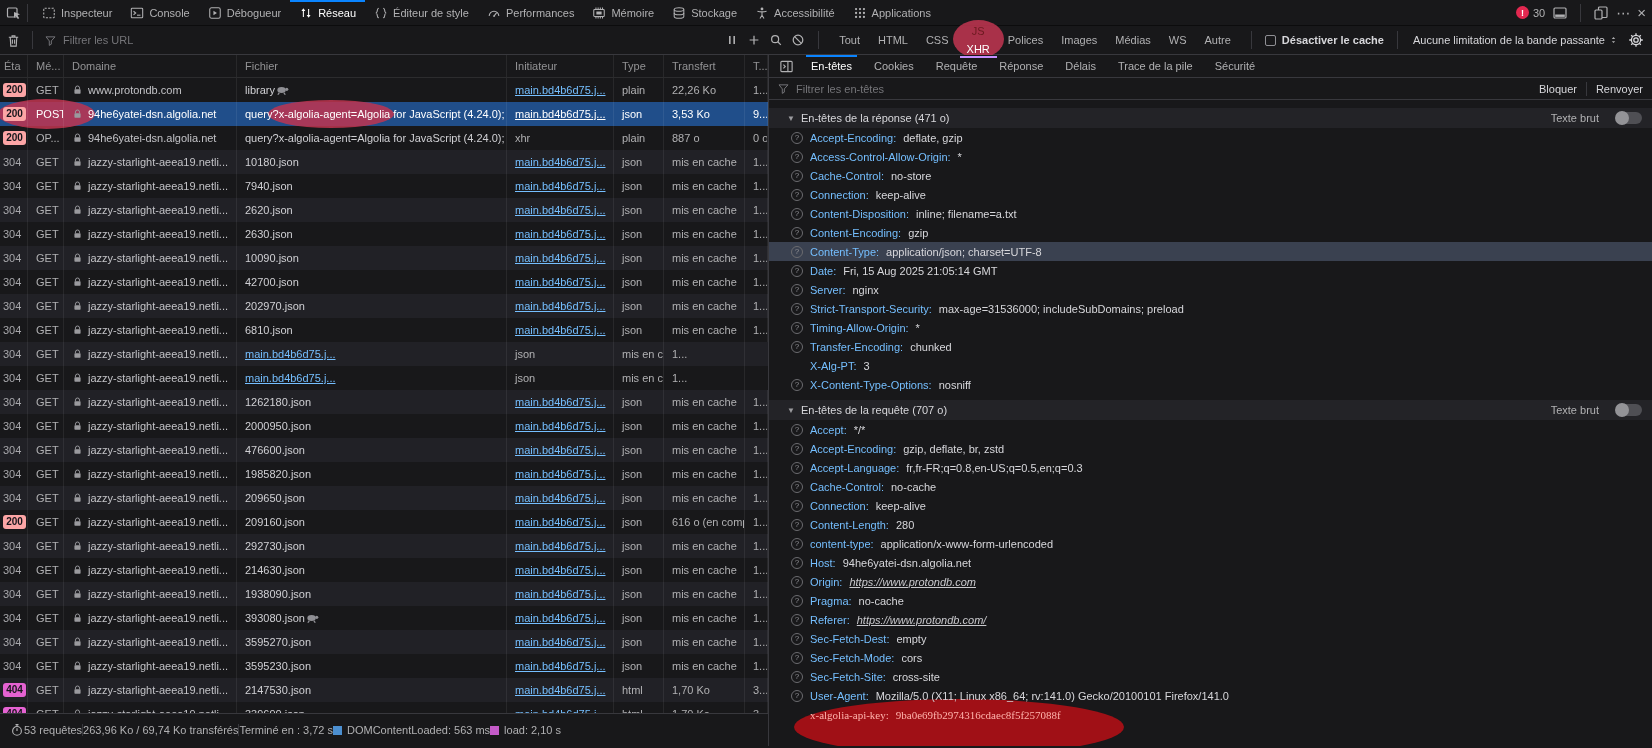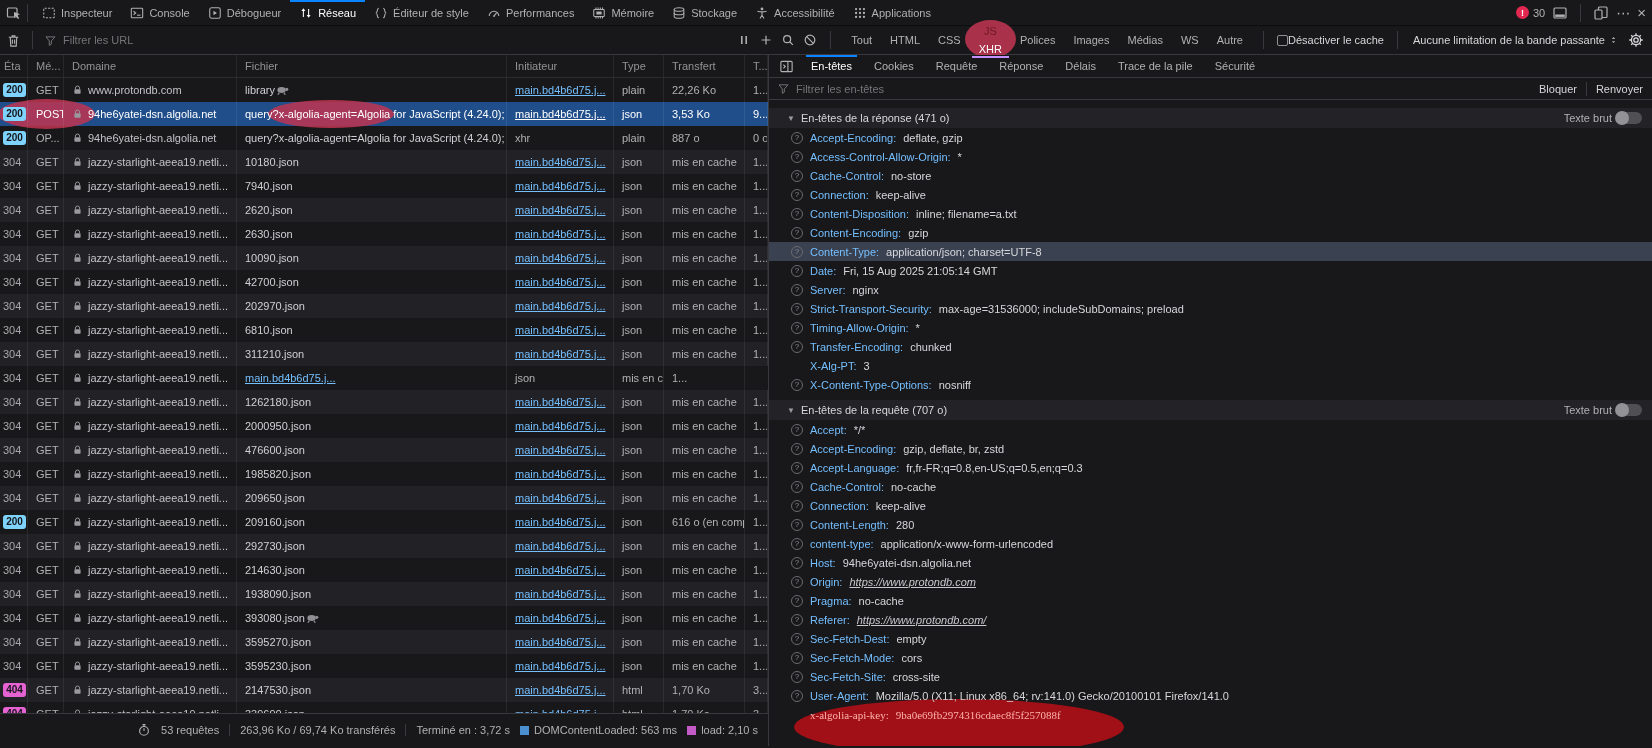--- a/index.html
+++ b/index.html
@@ -28,21 +28,21 @@
   #url-filter { flex:0 1 560px; display:flex; align-items:center; gap:6px; }
   #url-filter input { flex:1; background:transparent; border:none; outline:none; color:#d7d7db; font:inherit; }
   #url-filter input::placeholder { color:#757579; }
   .net-right { margin-left:auto; display:flex; align-items:center; gap:8px; }
   #type-filters { display:flex; align-items:center; gap:4px; }
   .tfilter { background:none; border:none; color:#b1b1b3; font:inherit; padding:3px 7px; cursor:default; position:relative; z-index:1; }
   .tfilter.active { color:#ffffff; border-bottom:2px solid #c58fff; padding-bottom:1px; }
   .tfilter.annotated:not(.active) { color:#6d1a20; }
   .annot-wrap { position:relative; display:inline-flex;flex-direction:column; }
   .filter-annot { position:absolute; left:-7px; right:-7px; top:-2px; bottom:0; background:#bf3550; opacity:.87; border-radius:50%; z-index:0; }
-  .cache-box { display:flex; align-items:center; color:#d7d7db; }
+  .cache-box { display:flex; align-items:center; gap:6px; color:#d7d7db;font-weight:bold; }
   .checkbox { width:11px; height:11px; border:1px solid #8f8f94; border-radius:2px; background:transparent; }
   .throttle { display:flex; align-items:center; gap:4px; color:#d7d7db; padding:0 2px; }
 
   
   #main { display:flex; height:691px; }
   #left { width:769px; border-right:1px solid #38383d; display:flex; flex-direction:column; background:#18181a; }
   #right { position:relative; flex:1; background:#18181a; overflow:hidden; }
 
   
   .grid-row { display:grid; grid-template-columns:28px 36px 173px 270px 107px 50px 81px 23px; }
@@ -50,32 +50,32 @@
   #thead .th { display:flex; align-items:center; padding:0 4px 0 8px; color:#939395; border-right:1px solid rgba(255,255,255,.07); white-space:nowrap; overflow:hidden; }
   #thead .th:first-child { padding-left:4px; }
   #tbody { flex:1; overflow:hidden; }
   .trow { height:24px; position:relative; }
   .trow:nth-child(even) { background:#212126; }
   .trow.selected { background:#204e8a; }
   .trow.selected .cell, .trow.selected .file, .trow.selected .dom, .trow.selected .link { color:#ffffff; }
   .cell { position:relative; z-index:2; display:flex; align-items:center; padding:0 4px 0 8px; overflow:hidden; white-space:nowrap; border-right:1px solid rgba(255,255,255,.07); color:#b1b1b3; }
   .cell.c0 { padding-left:3px; }
   .badge { display:inline-block; min-width:23px; text-align:center; border-radius:3px; font-size:10px; font-weight:bold; line-height:14px; color:#15151a; }
-  .badge.green { background:#7dd3fc; }
+  .badge.green { background:#fca5a5; }
   .badge.pink  { background:#e562d2; }
   .st304 { color:#a7a7ab; }
   .dom { color:#c3c3c7; }
   .file { color:#d0d0d4; }
   .link { color:#75bfff; text-decoration:underline; cursor:pointer; }
   .annot { position:absolute; border-radius:50%; background:#bf3550; opacity:.85; z-index:1; }
   .annot-status { left:-2px; top:-3px; width:97px; height:30px; }
   .annot-file { left:268px; top:-2px; width:126px; height:28px; }
 
   
-  #statusbar { height:20px; border-top:1px solid #38383d; display:flex; align-items:center; gap:10px; padding:16px 10px; background:#18181a; color:#b1b1b3;justify-content:flex-end; }
+  #statusbar { height:20px; border-top:1px solid #38383d; display:flex; align-items:center; padding:16px 10px; background:#18181a; color:#b1b1b3; }
   .sb-sep { width:1px; height:12px; background:#38383d; }
   .swatch { width:9px; height:9px; display:inline-block; margin-right:5px; }
   .sw-blue { background:#4c8fd0; }
   .sw-pink { background:#c45ac8; }
   .sb-item { display:flex; align-items:center; white-space:nowrap; }
 
   
   #panel-tabs { height:23px; display:flex; align-items:stretch; border-bottom:1px solid #38383d; padding-left:4px; }
   .ptab { position:relative; display:flex; align-items:center; padding:8px 11px; color:#b1b1b3; }
   .ptab.active { color:#ffffff; }
@@ -83,21 +83,21 @@
   #panel-filter { height:22px; display:flex; align-items:center; border-bottom:1px solid #38383d; padding:0 0 0 8px; }
   #panel-filter input { flex:1; background:transparent; border:none; outline:none; color:#d7d7db; font:inherit; }
   #panel-filter input::placeholder { color:#757579; }
   .pf-actions { display:flex; align-items:center; margin-left:auto; }
   .pf-btn { padding:0 9px; color:#d7d7db; }
   .pf-vsep { width:1px; height:14px; background:#38383d; }
   #panel-body { position:relative; z-index:1; padding-top:8px; }
   .sec-head { height:20px; display:flex; align-items:center; background:#232327; color:#d7d7db; padding:0 10px 0 18px; }
   .sec-head + .sec-head, .sec-gap { margin-top:6px; }
   .tri { color:#9b9b9f; font-size:8px; margin-right:6px; }
-  .raw-wrap { margin-left:auto; display:flex; align-items:flex-start; gap:4px; color:#b1b1b3; }
+  .raw-wrap { margin-left:auto; display:flex; align-items:flex-start; gap:17px; color:#b1b1b3; }
   .toggle { position:relative; width:26px; height:12px; border-radius:6px; background:#4f4f54; }
   .knob { position:absolute; left:-1px; top:-1px; width:14px; height:14px; border-radius:50%; background:#939397; }
   .hrow { height:19px; display:flex; align-items:center; padding-left:22px; gap:7px; white-space:nowrap; overflow:hidden; }
   .hrow.selected { background:#3a4150; }
   .help { flex:0 0 12px; width:12px; height:12px; border:1px solid #6b6b6f; border-radius:50%; color:#8f8f94; font-size:8px; display:flex; align-items:center; justify-content:center; }
   .help-spacer { flex:0 0 12px; }
   .hname { color:#75bfff; }
   .hval { color:#d7d7db; }
   .hval.hlink { font-style:italic; text-decoration:underline; color:#c9c9cd; }
   .hrow.redacted { background:transparent;font-family:Liberation Serif, serif; }
@@ -621,23 +621,20 @@
             <div class="cell">
               <span class="ico" style="margin-right:5px;">
                 <svg width="11" height="12" viewBox="0 0 16 16" fill="none" stroke="#9a9a9e" stroke-width="1.4">
                   <path d="M5 7V5.2a3 3 0 0 1 6 0V7"></path>
                   <rect x="3.5" y="7" width="9" height="6.5" rx="1" fill="#9a9a9e" stroke="none"></rect>
                 </svg>
               </span>
               <span class="dom">jazzy-starlight-aeea19.netli...</span>
             </div>
             <div class="cell">
-              <span class="file">311210.json</span>
-            </div>
-            <div class="cell">
               <span class="link">main.bd4b6d75.j...</span>
             </div>
             <div class="cell">json</div>
             <div class="cell">mis en cache</div>
             <div class="cell">1...</div>
           </div>
           <div class="trow grid-row">
             <div class="cell c0">
               <span class="st304">304</span>
             </div>

